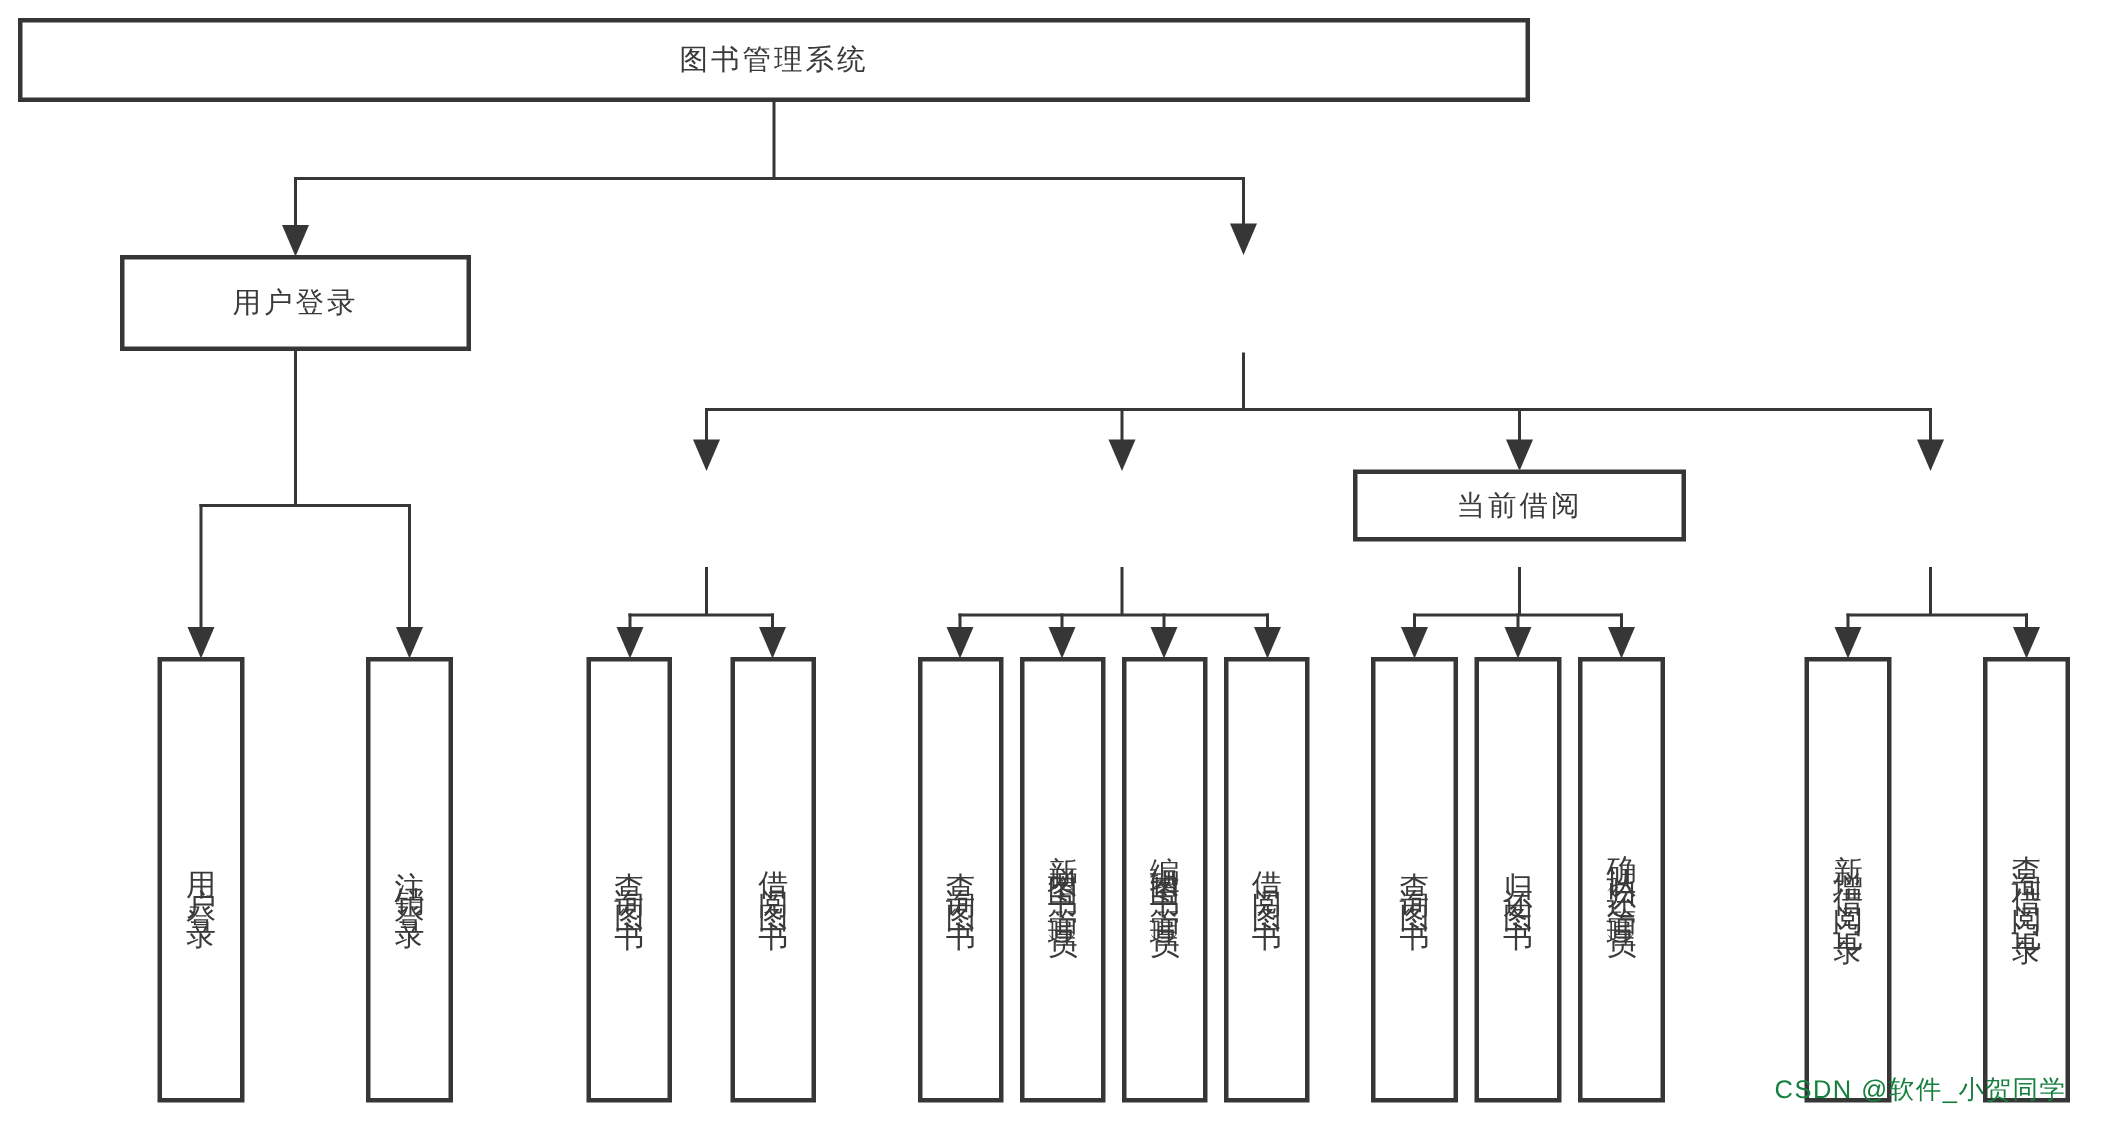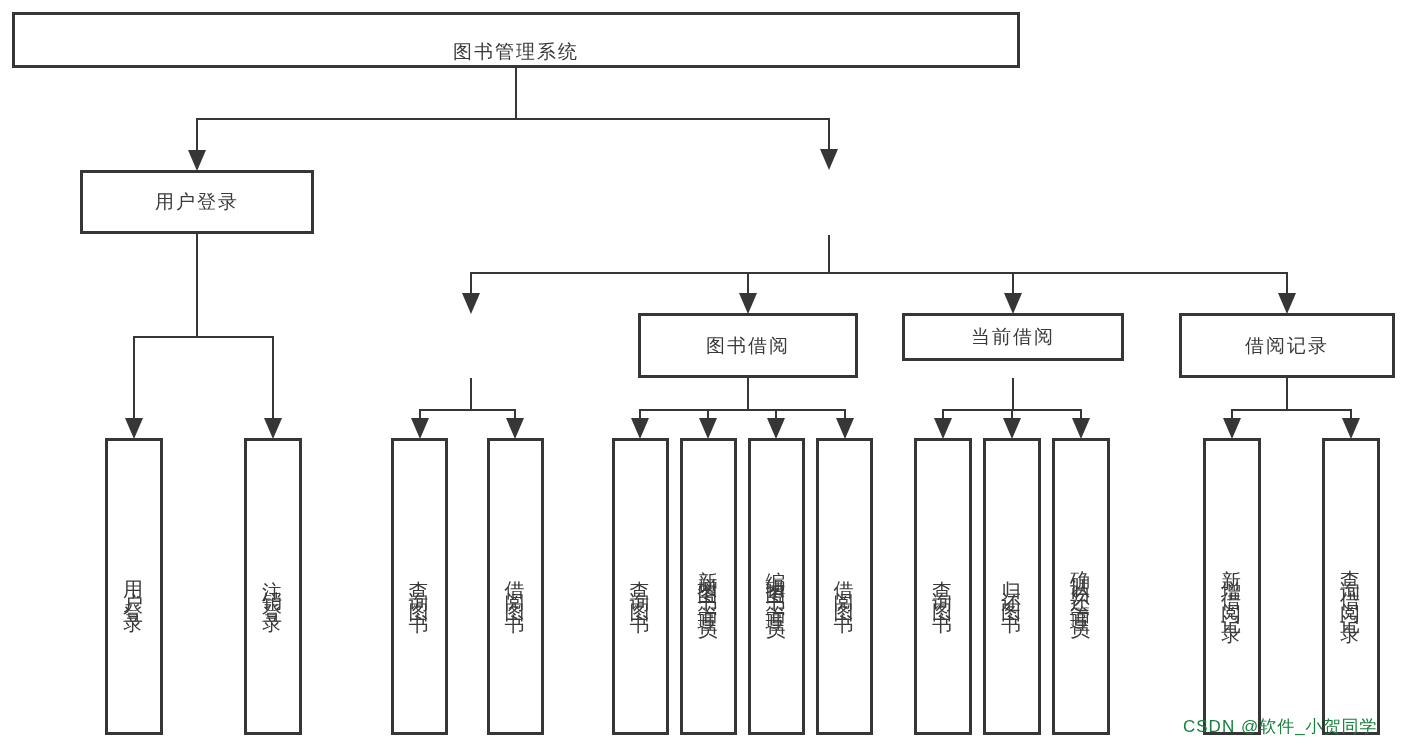--- a/index.html
+++ b/index.html
@@ -56,21 +56,21 @@
     color:#15803d;
     z-index:10;
     white-space:nowrap;
   }
 </style>
 </head>
 <body>
 
 <div class="canvas">
 
-  <div class="box root-box" style="left:12px;top:12px;width:1008px;height:56px;align-items:flex-end;">
+  <div class="box root-box" style="left:12px;top:12px;width:1008px;height:56px;">
     <span>图书管理系统</span>
   </div>
 
   <div class="vline" style="left:515px;top:68px;height:51px;"></div>
   <div class="hline" style="left:196px;top:118px;width:634px;"></div>
   <div class="vline" style="left:196px;top:118px;height:34px;"></div>
   <div class="arrowhead" style="left:188px;top:150px;"></div>
   <div class="vline" style="left:828px;top:118px;height:34px;"></div>
   <div class="arrowhead" style="left:820px;top:149px;"></div>
 
@@ -89,28 +89,22 @@
   <div class="hline" style="left:470px;top:272px;width:818px;"></div>
   <div class="vline" style="left:470px;top:272px;height:23px;"></div>
   <div class="arrowhead" style="left:462px;top:293px;"></div>
   <div class="vline" style="left:747px;top:272px;height:23px;"></div>
   <div class="arrowhead" style="left:739px;top:293px;"></div>
   <div class="vline" style="left:1012px;top:272px;height:23px;"></div>
   <div class="arrowhead" style="left:1004px;top:293px;"></div>
   <div class="vline" style="left:1286px;top:272px;height:23px;"></div>
   <div class="arrowhead" style="left:1278px;top:293px;"></div>
 
-  <div class="box node-box" style="left:638px;top:313px;width:220px;height:65px;">
-    <span>图书借阅</span>
-  </div>
   <div class="box node-box" style="left:902px;top:313px;width:222px;height:48px;">
     <span>当前借阅</span>
-  </div>
-  <div class="box node-box" style="left:1179px;top:313px;width:216px;height:65px;">
-    <span>借阅记录</span>
   </div>
 
   <div class="vline" style="left:470px;top:378px;height:32px;"></div>
   <div class="hline" style="left:419px;top:409px;width:97px;"></div>
   <div class="vline" style="left:419px;top:409px;height:11px;"></div>
   <div class="arrowhead" style="left:411px;top:418px;"></div>
   <div class="vline" style="left:514px;top:409px;height:11px;"></div>
   <div class="arrowhead" style="left:506px;top:418px;"></div>
 
   <div class="vline" style="left:747px;top:378px;height:32px;"></div>

